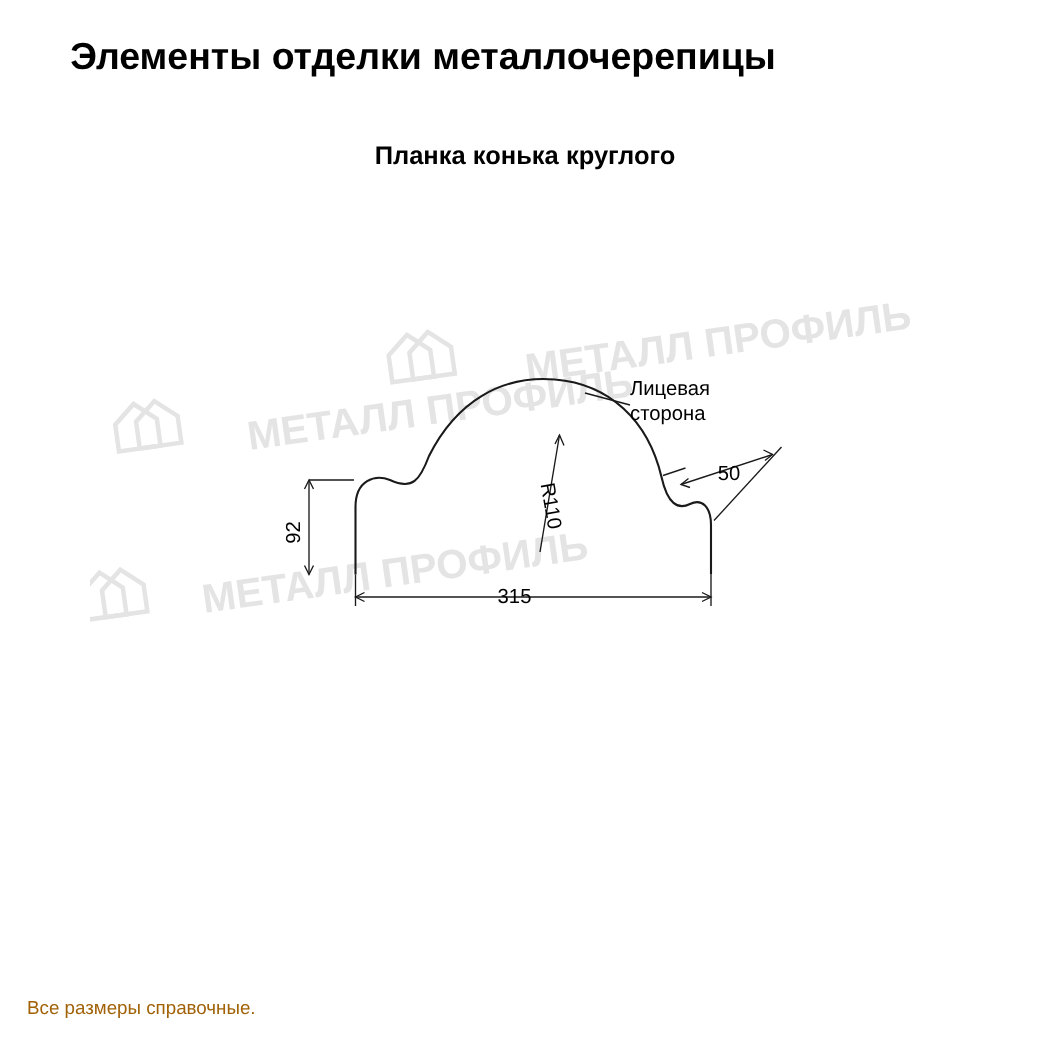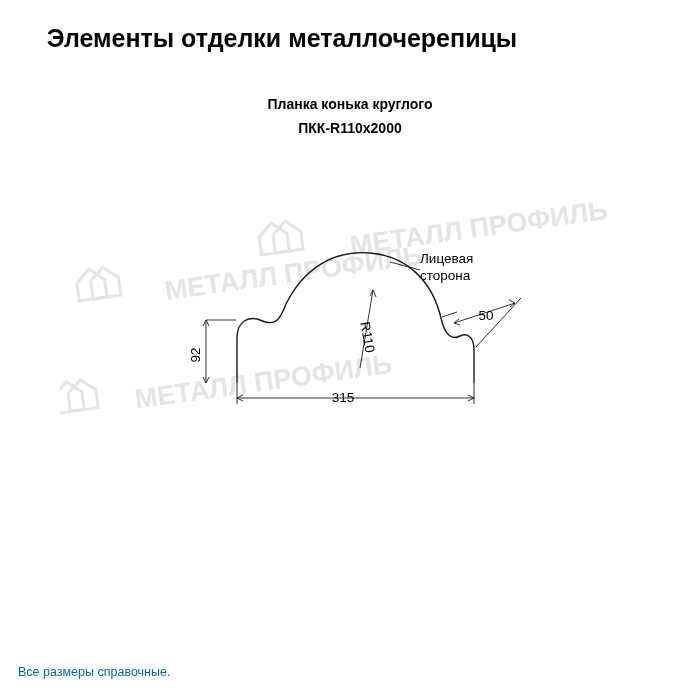--- a/index.html
+++ b/index.html
@@ -29,21 +29,21 @@
     font-size: 25px;
     font-weight: bold;
     letter-spacing: 0px;
   }
   .subtitle {
     position: absolute;
     top: 92px;
     left: 0;
     width: 700px;
     text-align: center;
-    font-size: 14px;
+    font-size: 17px;
     font-weight: bold;
     line-height: 24px;
   }
   .subtitle .line2 {
     display: block;
   }
   .drawing {
     position: absolute;
     top: 170px;
     left: 60px;
@@ -57,36 +57,35 @@
     width: 580px;
     height: 300px;
     pointer-events: none;
   }
   .footer {
     position: absolute;
     left: 18px;
     bottom: 18px;
     font-size: 12.5px;
     line-height: 20px;
-    color: #0369a1;
+    color: #a16207;
   }
   .footer div {
     white-space: nowrap;
   }
 </style>
 </head>
 <body>
 
 <div class="page">
 
   <div class="title">Элементы отделки металлочерепицы</div>
 
   <div class="subtitle">
     <span>Планка конька круглого</span>
-    <span class="line2">ПКК-R110x2000</span>
   </div>
 
   <svg class="watermarks" viewBox="0 0 580 300">
     <g fill="#e4e4e4" font-family="Liberation Sans, sans-serif" font-size="27" font-weight="bold">
       <g transform="rotate(-8 340 70)">
         <text x="290" y="78">МЕТАЛЛ ПРОФИЛЬ</text>
       </g>
       <g transform="rotate(-8 120 120)">
         <text x="105" y="128">МЕТАЛЛ ПРОФИЛЬ</text>
       </g>

